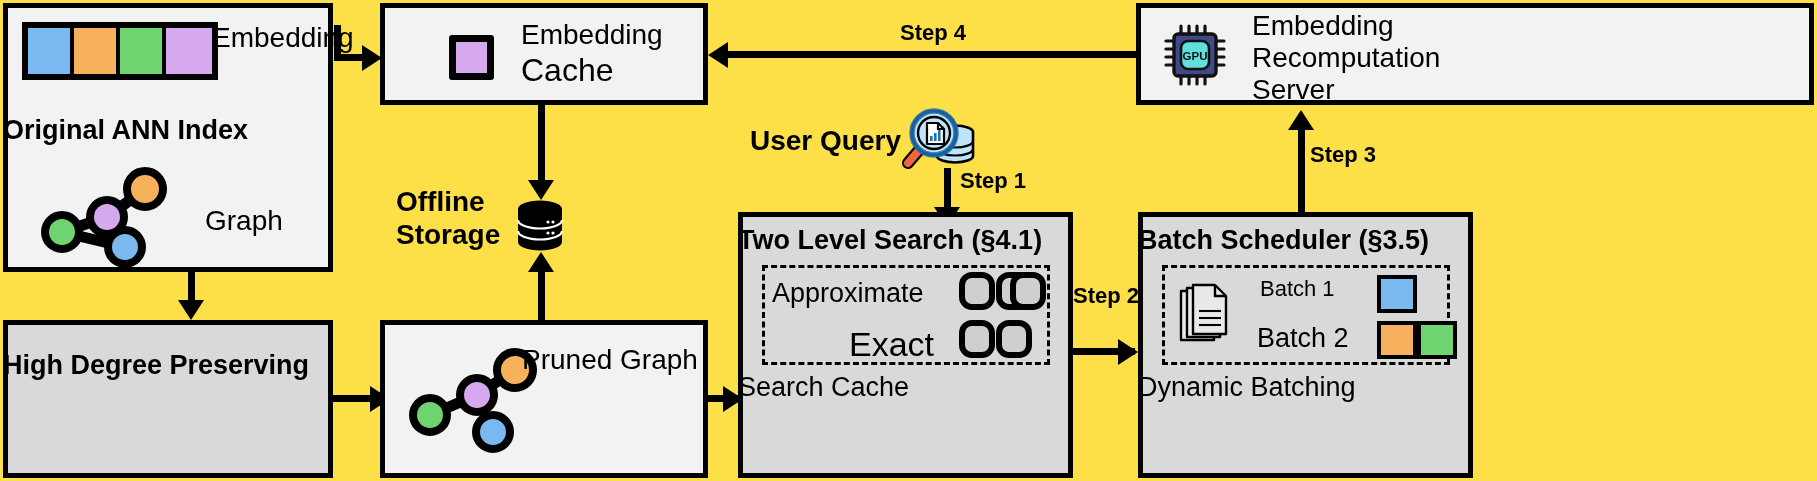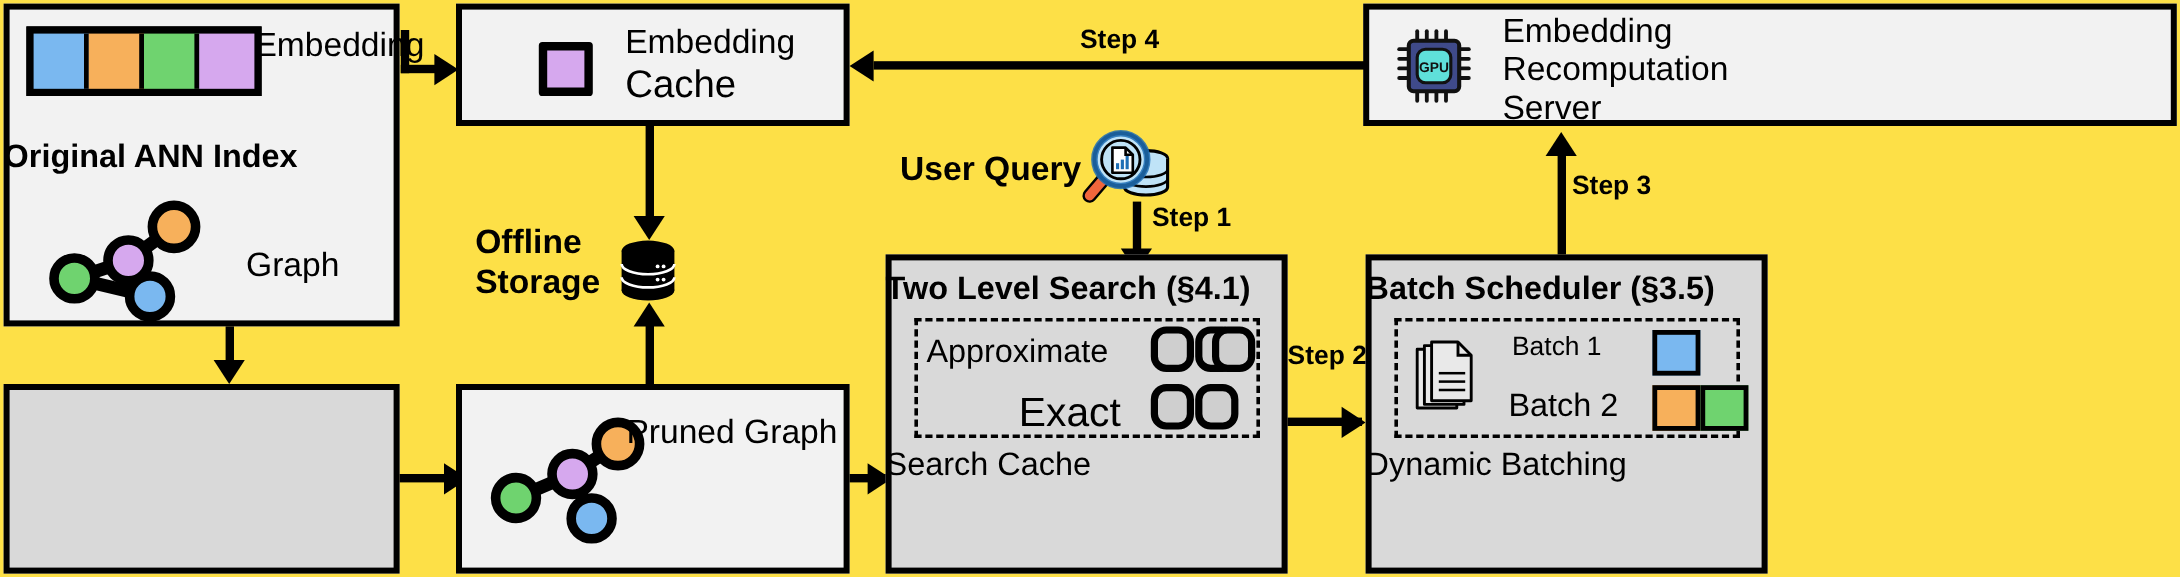--- a/index.html
+++ b/index.html
@@ -74,20 +74,21 @@
       <circle cx="90" cy="82" r="17" fill="#7ab8f0" stroke="#000" stroke-width="8"></circle>
     </svg>
   </div>
 
   <div class="lbl" style="left:205px;top:205px;font-size:28px;">Graph</div>
 
   <div class="vline" style="left:188px;top:272px;height:30px;"></div>
   <div class="ar-d" style="left:178px;top:300px;"></div>
 
   <div class="box shaded" style="left:3px;top:320px;width:330px;height:158px;"></div>
+  <div class="lbl ctr" style="left:3px;top:350px;width:330px;font-size:27px;font-weight:bold;">High Degree Preserving</div>
 
   <div class="vline" style="left:334px;top:25px;height:36px;"></div>
   <div class="hline" style="left:334px;top:54px;width:36px;"></div>
   <div class="ar-r" style="left:362px;top:45px;"></div>
 
   <div class="hline" style="left:333px;top:395px;width:45px;"></div>
   <div class="ar-r" style="left:370px;top:386px;"></div>
 
   <div class="box" style="left:380px;top:3px;width:328px;height:102px;"></div>
   <div class="embsq" style="left:449px;top:35px;width:45px;height:45px;background:#d6a8ee;"></div>

